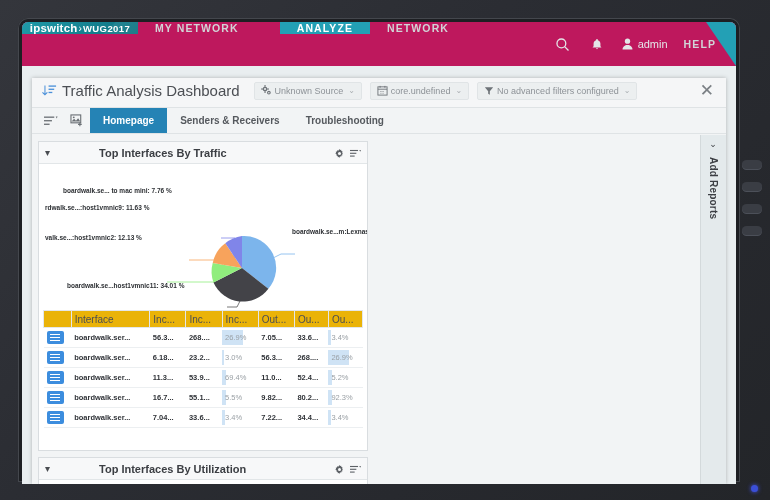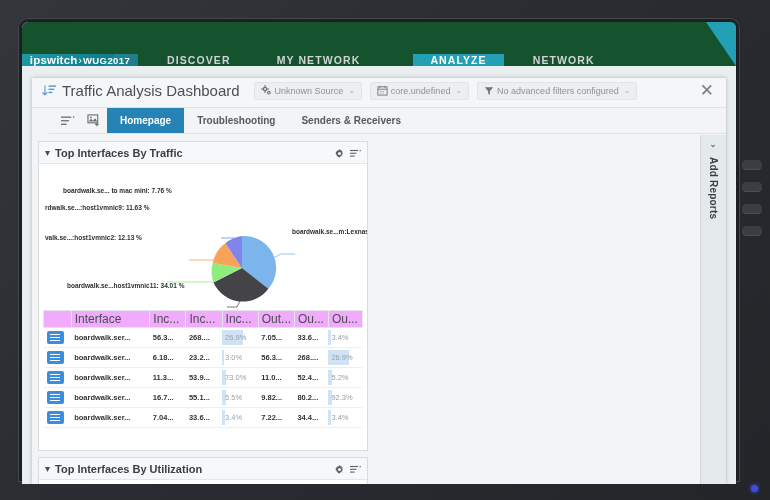--- a/index.html
+++ b/index.html
@@ -34,21 +34,21 @@
   
   #screen {
     position: absolute; left: 22px; top: 22px; width: 714px; height: 462px;
     overflow: hidden; background: #e9eef0;
     border-radius: 6px 6px 0 0;
   }
 
   
   #topnav {
     position: absolute; left: 0; top: 0; width: 714px; height: 44px;
-    background: #14532d; display: flex; align-items: flex-end; gap: 12px;
+    background: #be185d; display: flex; align-items: flex-start;
   }
   #logo {
     width: 116px; background: linear-gradient(135deg,#1f9aa8 0%,#14808f 60%,#0d7280 100%);
     display: flex; align-items: center; justify-content: center;
     position: relative; overflow: hidden;
   }
   #logo:after {
     content: ""; position: absolute; right: -18px; bottom: -26px;
     width: 46px; height: 46px; background: rgba(255,255,255,.07);
     transform: rotate(45deg);
@@ -85,48 +85,48 @@
     display:flex; align-items:center; gap:3px; height:18px; padding:0 6px;
     background:#eceff0; border:1px solid #e0e4e6; border-radius:2px;
     font-size:9px; color:#8d9297; margin-right:8px; cursor:pointer; white-space:nowrap;
   }
   .chip .cv { font-size:8px; color:#a9aeb2; margin-left:2px;}
   .chip .cicon { color:#6e7378; display:flex; }
   #close-x { margin-left:auto; font-size:17px; color:#7b8085; cursor:pointer; padding:0 6px; line-height:1;}
 
   
   #tabstrip { height:26px; display:flex; align-items:stretch;
-    background:#f2f4f5; border-bottom:1px solid #dfe3e5; padding-left:6px;margin-left:17px;}
+    background:#f2f4f5; border-bottom:1px solid #dfe3e5; padding-left:6px;}
   .tool-ic { width:26px; display:flex; align-items:center; justify-content:center; color:#6b7075; cursor:pointer;}
   .tab { display:flex; align-items:center; padding:0 13px; font-size:10px; color:#55595e;
     font-weight:600; cursor:pointer; white-space:nowrap;}
   .tab.active { background:#2583b5; color:#fff; }
 
   
   #content { position:absolute; left:0; top:57px; right:26px; bottom:0;
     padding:6px; display:flex; flex-wrap:wrap; gap:6px; background:#f2f4f5;}
   .panel { background:#fff; border:1px solid #d9dde0; display:flex; flex-direction:column;}
   .panel-hd { height:22px; display:flex; align-items:center; padding:0 6px;
     background:#f7f8f9; border-bottom:1px solid #e2e6e8;}
   .panel-hd .chev { color:#4a4d52; font-size:10px; margin-right:5px;}
-  .panel-title { font-size:11px; font-weight:bold; color:#3b3e43; }
+  .panel-title { font-size:11px; font-weight:bold; color:#3b3e43;margin-left:44px; }
   .panel-hd .acts { margin-left:auto; display:flex; gap:6px; color:#5d6166; align-items:center;}
   .panel-bd { flex:1; overflow:hidden; position:relative;}
 
   #panel-traffic, #panel-util { width:330px; height:310px; }
 
   
   #pie-area { height:146px; position:relative; background:#fff;}
   .pie-lbl { position:absolute; font-size:6.5px; font-weight:bold; color:#2c2f33; white-space:nowrap;}
   svg.vis { display:block; }
 
   
   .tbl { width:100%; border-collapse:collapse; table-layout:fixed; }
   .tbl th {
-    font-size:12px; font-weight:normal; color:#4a4d52; background:#f0abfc;
+    font-size:10px; font-weight:normal; color:#4a4d52; background:#eab308;
     border:1px solid #e4e7e9; height:17px; padding:0 3px; text-align:left;
     overflow:hidden; white-space:nowrap;
   }
   .tbl td {
     font-size:7.5px; color:#2f3237; height:20px; padding:0 3px;
     border-bottom:1px solid #eceff1; white-space:nowrap; overflow:hidden;
     font-weight:bold;
   }
   .tbl td.pct { color:#9aa0a5; font-weight:normal; position:relative; }
   .tbl td.pct .bar { position:absolute; left:0; top:2px; bottom:2px; background:#cfe3f5; }
@@ -158,32 +158,53 @@
   <div id="bezel-led"></div>
 
   <div id="screen">
 
     <div id="topnav">
       <div id="logo">
         <span id="logo-text"><span class="lt">ipswitch</span><span class="gt">›</span><span class="wug">WUG2017</span></span>
       </div>
 
       <div class="nav-item">
-          <span>DISCOVER</span>
-        </div>
-      <div class="nav-item">
           <span>MY NETWORK</span>
         </div>
       <div class="nav-item active">
           <span>ANALYZE</span>
         </div>
       <div class="nav-item">
           <span>NETWORK</span>
         </div>
 
+      <div id="nav-right">
+        <div class="nav-icon">
+          <svg width="15" height="15" viewBox="0 0 16 16" fill="none" stroke="currentColor" stroke-width="1.4">
+            <circle cx="6.8" cy="6.8" r="4.7"></circle>
+              <line x1="10.3" y1="10.3" x2="14.4" y2="14.4"></line>
+          </svg>
+        </div>
+        <div class="nav-icon">
+          <svg width="12" height="13" viewBox="0 0 14 15" fill="currentColor">
+            <path d="M7 1c-.6 0-1 .4-1 1v.4C4.2 2.9 3 4.5 3 6.5v3L1.8 11h10.4L11 9.5v-3c0-2-1.2-3.6-3-4.1V2c0-.6-.4-1-1-1z"></path>
+            <path d="M5.6 12a1.5 1.5 0 0 0 2.8 0z"></path>
+          </svg>
+        </div>
+        <div id="nav-user">
+          <svg width="11" height="12" viewBox="0 0 12 13" fill="currentColor">
+            <circle cx="6" cy="3.4" r="2.9"></circle>
+              <path d="M0.6 12.5c0-3 2.4-5 5.4-5s5.4 2 5.4 5z"></path>
+          </svg>
+          <span>admin</span>
+        </div>
+        <div class="nav-item" style="padding:0 16px 0 2px">
+            <span>HELP</span>
+          </div>
+      </div>
       <div id="topnav-corner"></div>
     </div>
 
     <div id="appwin">
 
       <div id="titlebar">
         <span id="title-icon">
           <svg width="15" height="15" viewBox="0 0 16 16" fill="currentColor">
             <path d="M2.6 2.6h1.1v8.5l1.6-1.6.8.8-3 3-3-3 .8-.8 1.7 1.6z"></path>
             <rect x="7" y="2.6" width="8" height="1.4"></rect>
@@ -250,24 +271,24 @@
             <path d="M1.6 8.2l2.8-3 2 2.1 2.3-2.6 2.4 3.5" fill="currentColor" stroke="none"></path>
             <circle cx="4" cy="3.6" r="1" fill="currentColor" stroke="none"></circle>
             <line x1="10.6" y1="9.2" x2="10.6" y2="13.2"></line>
               <line x1="8.6" y1="11.2" x2="12.6" y2="11.2"></line>
           </svg>
         </div>
         <div class="tab active">
             <span>Homepage</span>
           </div>
         <div class="tab">
+            <span>Senders &amp; Receivers</span>
+          </div>
+        <div class="tab">
             <span>Troubleshooting</span>
-          </div>
-        <div class="tab">
-            <span>Senders &amp; Receivers</span>
           </div>
       </div>
 
       <div id="content">
 
         <div class="panel" id="panel-traffic">
           <div class="panel-hd">
             <span class="chev">▾</span>
             <span class="panel-title">Top Interfaces By Traffic</span>
             <span class="acts">
@@ -376,21 +397,21 @@
                       <td>
                         <div class="ham">
                           <i></i>
                           <i></i>
                           <i></i>
                         </div>
                       </td>
                       <td>boardwalk.ser...</td>
                       <td>11.3...</td>
                       <td>53.9...</td>
-                      <td class="pct"><span class="bar" style="width: 11.88%;"></span><span class="pv">73.0%</span></td>
+                      <td class="pct"><span class="bar" style="width: 11.88%;"></span><span class="pv">69.4%</span></td>
                       <td>11.0...</td>
                       <td>52.4...</td>
                       <td class="pct"><span class="bar" style="width: 11.44%;"></span><span class="pv">5.2%</span></td>
                     </tr>
                     <tr>
                       <td>
                         <div class="ham">
                           <i></i>
                           <i></i>
                           <i></i>

